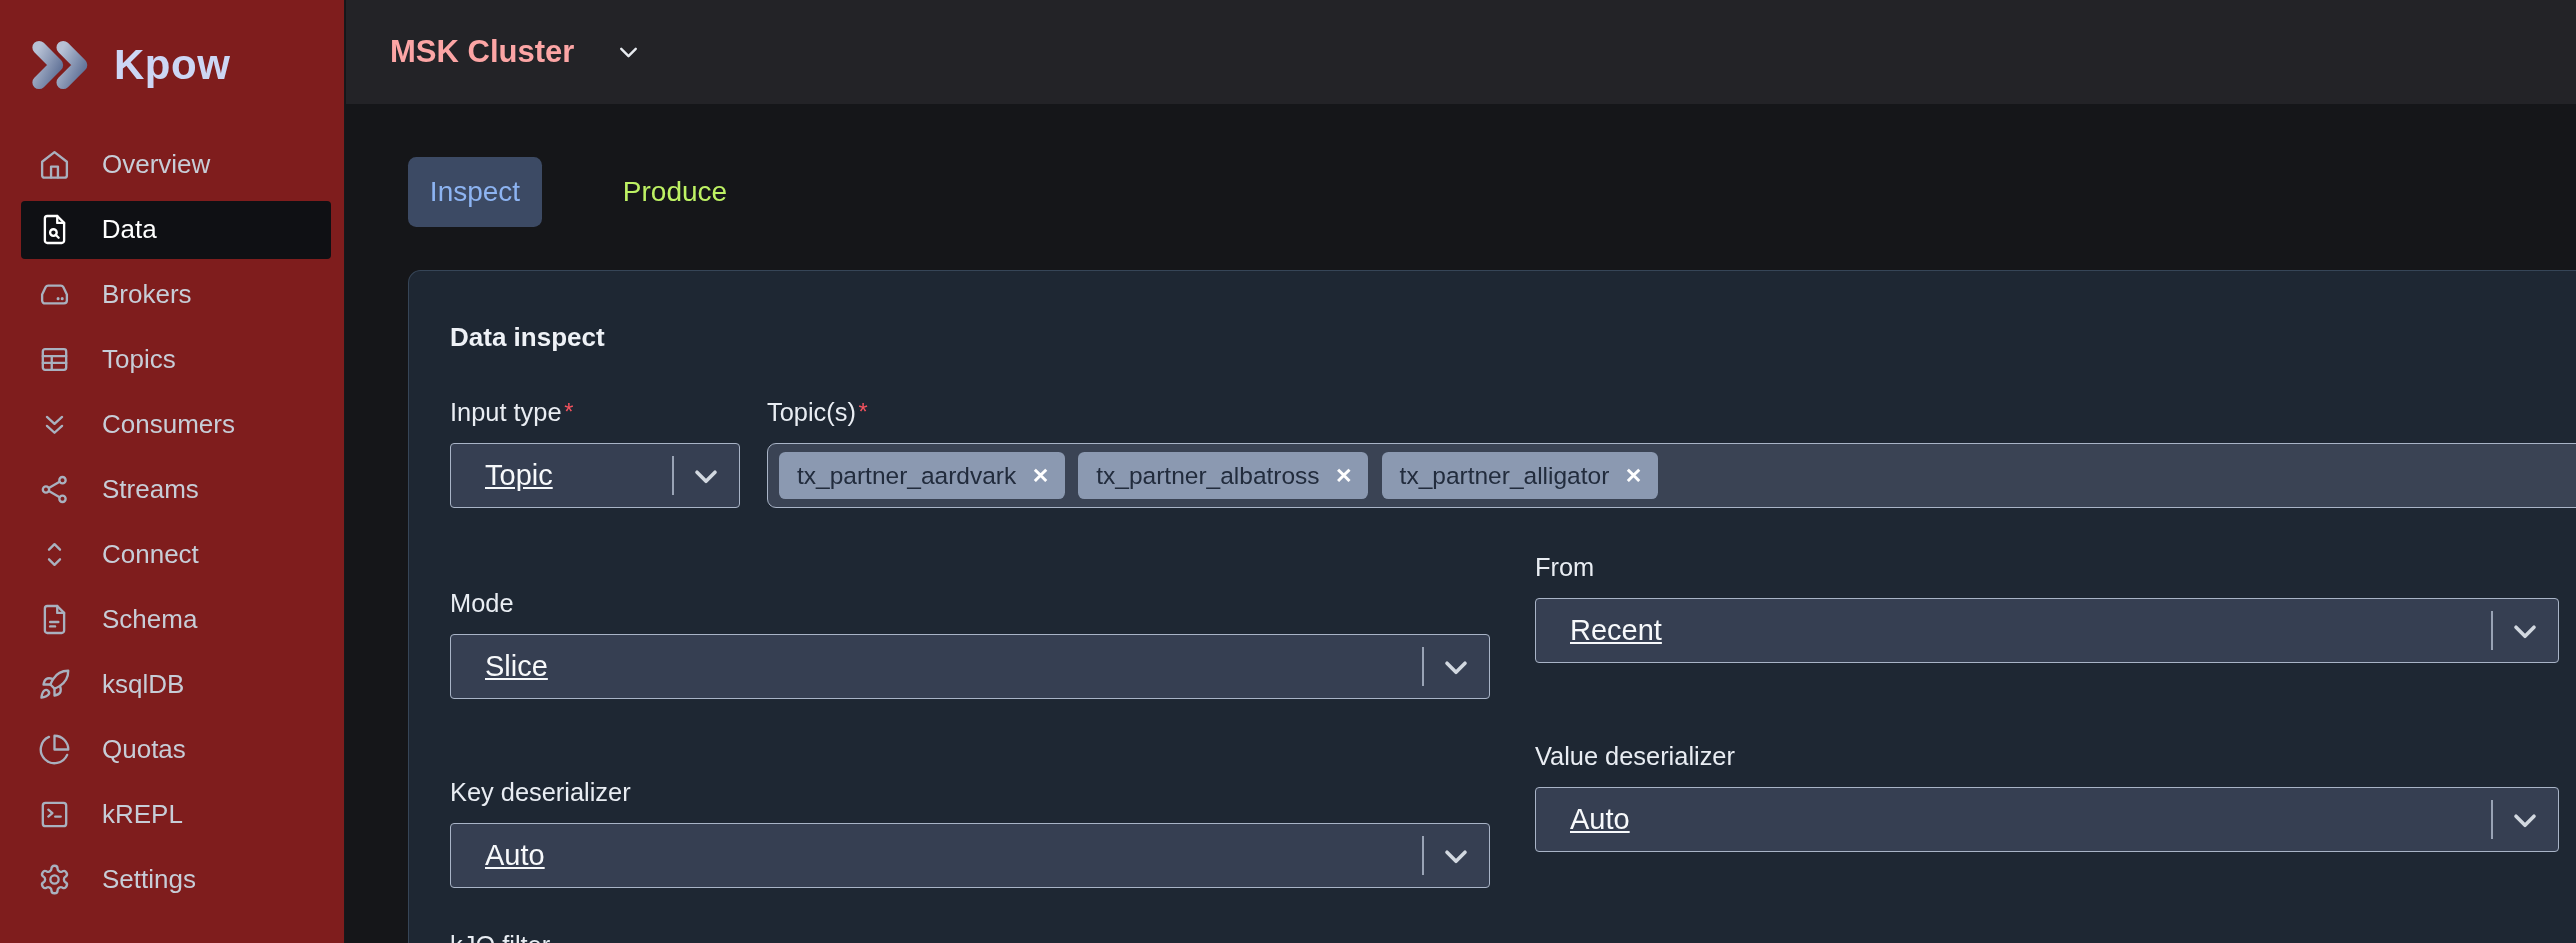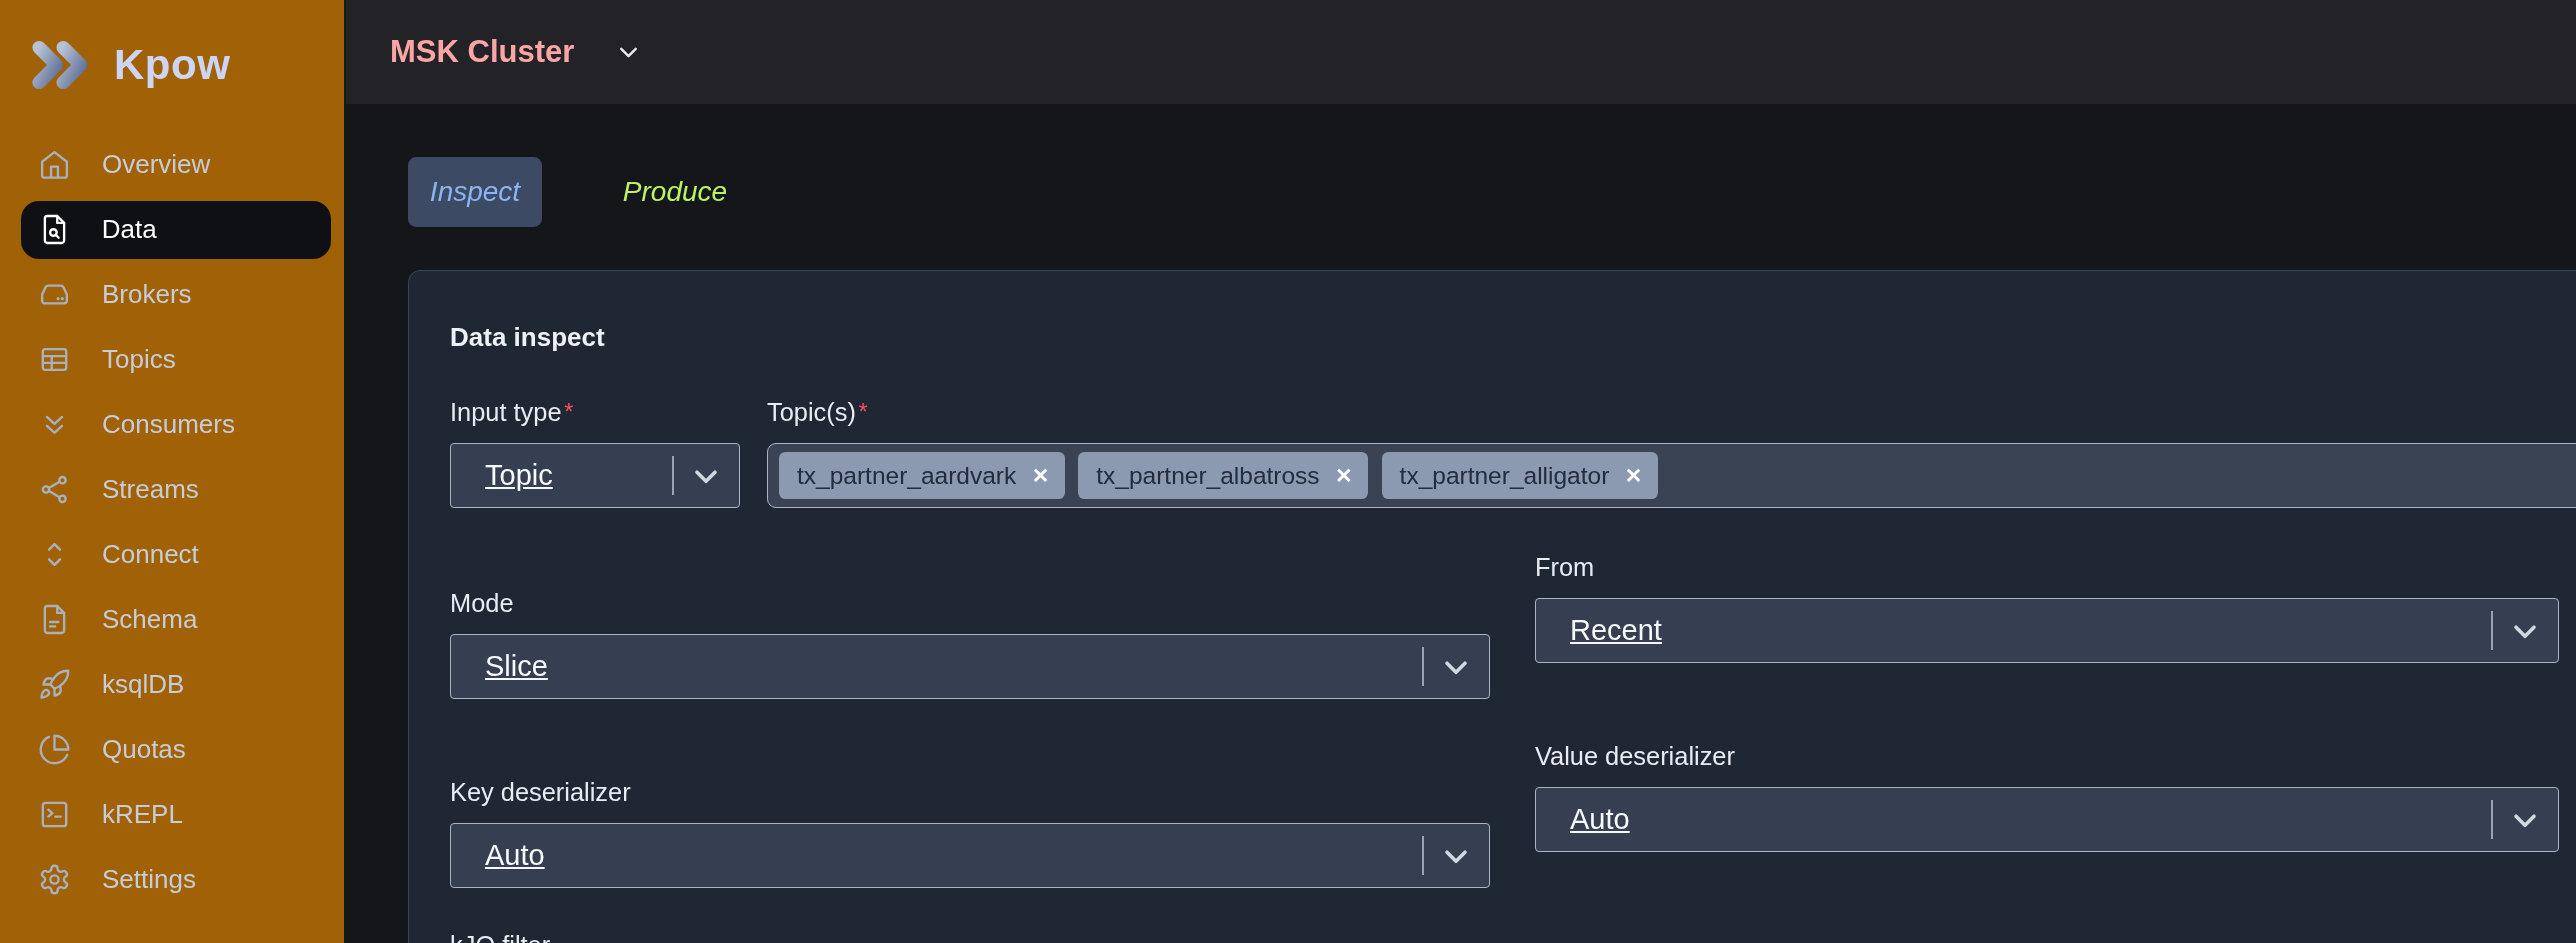--- a/index.html
+++ b/index.html
@@ -2,38 +2,38 @@
 <html style="font-size:14.5px"><head>
 <meta charset="utf-8">
 <style>
   html,body{margin:0;padding:0;}
   body{
     width:2576px;height:944px;overflow:hidden;position:relative;
     background:#151619;font-family:"Liberation Sans",sans-serif;
     -webkit-font-smoothing:antialiased;
   }
   
-  .sidebar{position:absolute;left:0;top:0;width:344px;height:944px;background:#a16207;border-right:1.8px solid #17181b;z-index:5;}
+  .sidebar{position:absolute;left:0;top:0;width:344px;height:944px;background:#7f1d1d;border-right:1.8px solid #17181b;z-index:5;}
   .logo{position:absolute;left:27px;top:38px;display:flex;align-items:center;gap:20px;cursor:pointer;}
   .logo-mark{width:67px;height:54px;}
   .logo-text{font-size:42px;font-weight:700;color:#ccd6f4;letter-spacing:0.5px;}
   .nav{position:absolute;top:132px;left:8px;right:0;display:flex;flex-direction:column;}
   .nav-item{height:65px;display:flex;align-items:center;padding-left:30px;gap:31px;color:#c7cdd7;font-size:26px;cursor:pointer;box-sizing:border-box;}
   .nav-item .nav-icon{width:33px;height:33px;color:#a9b1bf;flex:0 0 auto;display:flex;}
   .nav-item .nav-icon svg{width:100%;height:100%;}
-  .nav-item.active{background:#0f1014;border-radius:18px;margin:3.6px 12.7px;height:58px;padding-left:17px;color:#ffffff;}
+  .nav-item.active{background:#0f1014;border-radius:4px;margin:3.6px 12.7px;height:58px;padding-left:17px;color:#ffffff;}
   .nav-item.active .nav-icon{color:#ffffff;}
   
   .topbar{position:absolute;left:346px;right:0;top:0;height:104px;background:#232327;display:flex;align-items:center;z-index:4;}
   .cluster{margin-left:44px;display:flex;align-items:center;gap:40px;color:#fca5a5;font-size:31px;font-weight:600;cursor:pointer;}
   .cluster .chev-top{width:29px;height:29px;color:#e7eaef;display:flex;}
   .cluster .chev-top svg{width:100%;height:100%;}
   
   .main{position:absolute;left:346px;top:104px;right:0;bottom:0;background:#151619;}
-  .tabs{position:absolute;left:62px;top:53px;display:flex;gap:33px;font-style:italic;}
+  .tabs{position:absolute;left:62px;top:53px;display:flex;gap:33px;}
   .tab{height:70px;display:flex;align-items:center;justify-content:center;font-size:28px;border-radius:8.2px;cursor:pointer;color:#bef264;}
   .tab.active{width:134px;background:#3c4a64;color:#8db4f2;}
   .tab.inactive{width:200px;}
   
   .panel{position:absolute;left:62px;top:166px;right:-3.6px;bottom:-5.4px;background:#1e2733;border:1.8px solid rgba(95,117,147,.38);border-radius:12.7px 0 0 0;padding:51px 0 0 41px;box-sizing:border-box;}
   .panel-title{font-size:26px;font-weight:700;color:#eef1f6;line-height:31px;}
   .field-label{font-size:25.4px;color:#e9edf3;line-height:43px;}
   .req{color:#f4525e;margin-left:2.7px;font-size:23.6px;vertical-align:top;}
   .row{display:flex;}
   .row-1{margin-top:38px;}

